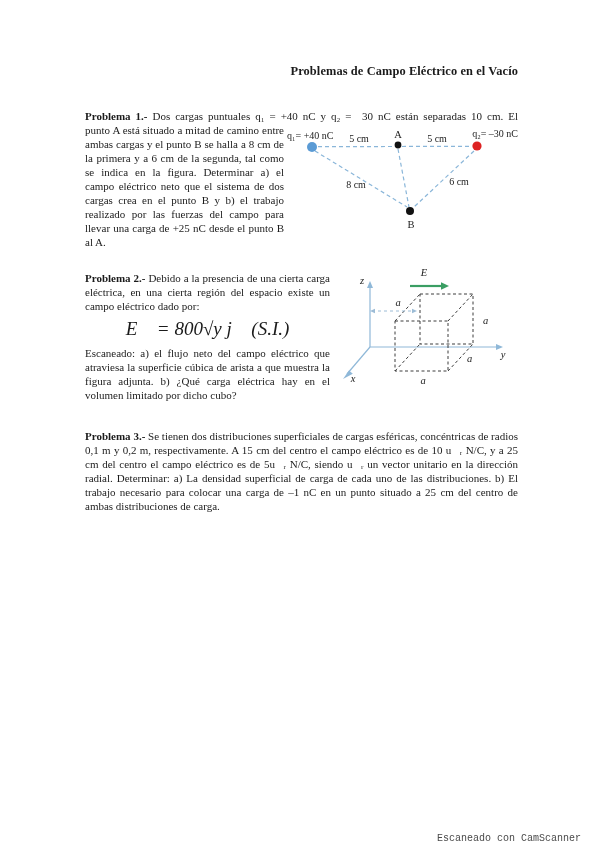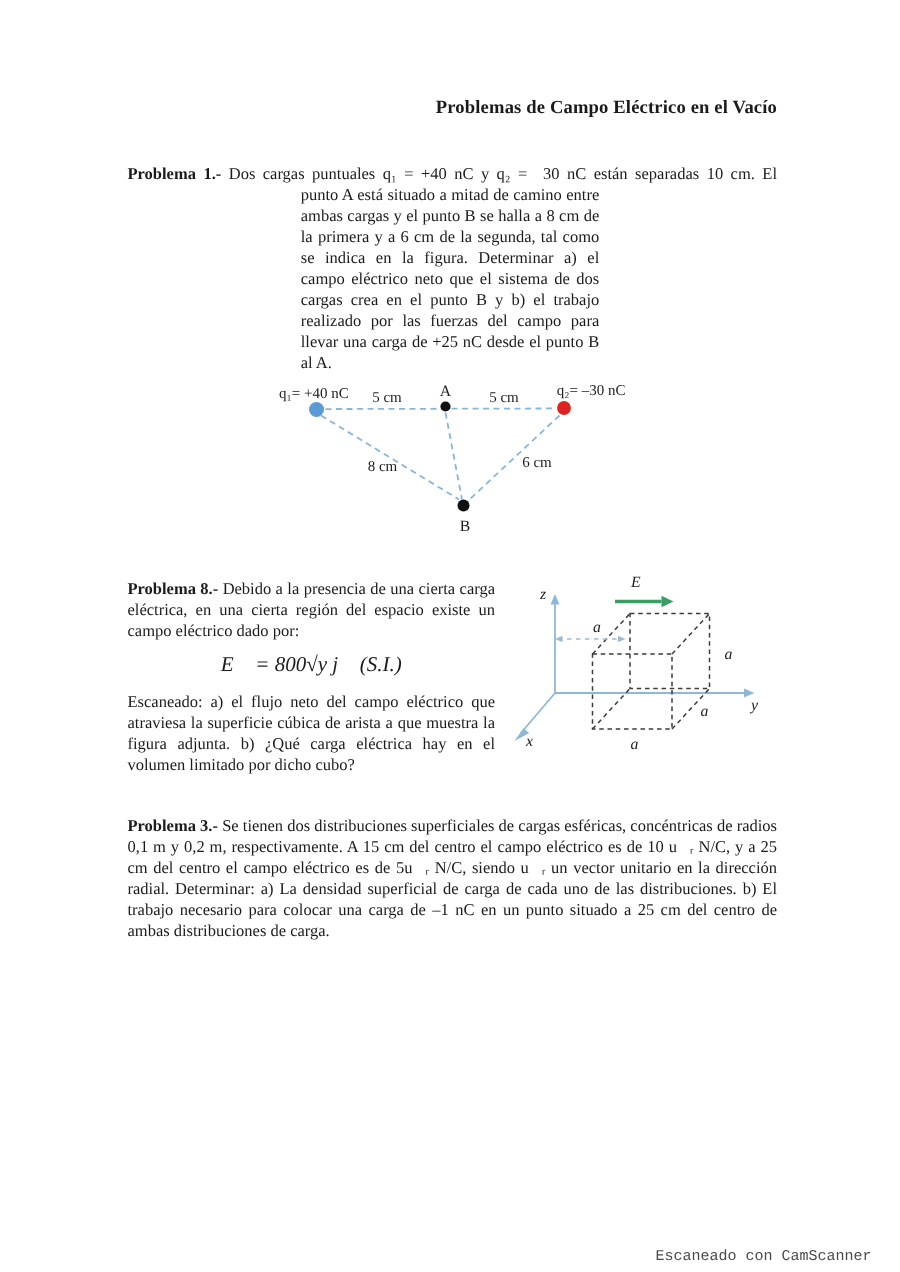--- a/index.html
+++ b/index.html
@@ -8,27 +8,27 @@
   .page { position:relative; width:600px; height:848px; background:#fff; }
   .content { position:absolute; left:85px; top:0; width:433px; }
 
   .title { padding-top:64px; text-align:right; font-size:12.4px; font-weight:bold; letter-spacing:.1px; }
 
   p { font-size:11px; line-height:14px; text-align:justify; }
   .plabel { font-weight:bold; }
 
   .p1 { margin-top:30px; }
   .p1-line1 { text-align:justify; text-align-last:justify; }
-  .p1-row { display:flex; align-items:center;flex-direction:column; }
+  .p1-row { display:flex; align-items:flex-start; }
   .p1-body { width:199px; margin-right:3px; }
   .fig1 { margin-top:3px; flex:0 0 auto; }
 
   .p2 { margin-top:22px; display:flex; align-items:flex-start; }
   .p2-col { width:277px; }
-  .p2-eq { text-align:center; font-style:italic; font-size:14px; margin:7px 0 8px 0; line-height:18px; }
+  .p2-eq { text-align:center; font-style:italic; font-size:19px; margin:7px 0 8px 0; line-height:18px; }
   .fig2 { margin-left:8px; margin-top:-14px; flex:0 0 auto; }
 
   .p3 { margin-top:27px; }
 
   .footer { position:absolute; left:437px; top:833px; font-family:Liberation Mono, monospace; font-size:10px; color:#4a4a4a;text-align:center; }
 
   svg text { font-family:"Liberation Serif","DejaVu Serif",serif; fill:#1b1b1b; }
   .fig-label { font-size:10px; }
   .fig-point { font-size:10.5px; }
   .ital { font-style:italic; }
@@ -65,21 +65,21 @@
           <text class="fig-label" x="231" y="11" text-anchor="end">q₂= –30 nC</text>
           <text class="fig-label" x="69" y="62" text-anchor="middle">8 cm</text>
           <text class="fig-label" x="172" y="59" text-anchor="middle">6 cm</text>
           <text class="fig-point" x="124" y="102" text-anchor="middle">B</text>
         </svg>
       </div>
     </section>
 
     <section class="p2">
       <div class="p2-col">
-        <p><span class="plabel">Problema 8.-</span> <span>Debido a la presencia de una cierta carga eléctrica, en una cierta región del espacio existe un campo eléctrico dado por:</span></p>
+        <p><span class="plabel">Problema 2.-</span> <span>Debido a la presencia de una cierta carga eléctrica, en una cierta región del espacio existe un campo eléctrico dado por:</span></p>
         <p class="p2-eq">E⃗ = 800√y  j⃗  (S.I.)</p>
         <p>Escaneado: a) el flujo neto del campo eléctrico que atraviesa la superficie cúbica de arista a que muestra la figura adjunta. b) ¿Qué carga eléctrica hay en el volumen limitado por dicho cubo?</p>
       </div>
       <svg class="fig2" width="180" height="142" viewBox="0 0 180 142">
 
         <line class="axis" x1="32" y1="90" x2="32" y2="29"></line>
         <polygon points="29,31 35,31 32,24" fill="#8fb8d8"></polygon>
         <line class="axis" x1="32" y1="90" x2="159" y2="90"></line>
         <polygon points="158,87 158,93 165,90" fill="#8fb8d8"></polygon>
         <line class="axis" x1="32" y1="90" x2="9" y2="117"></line>

